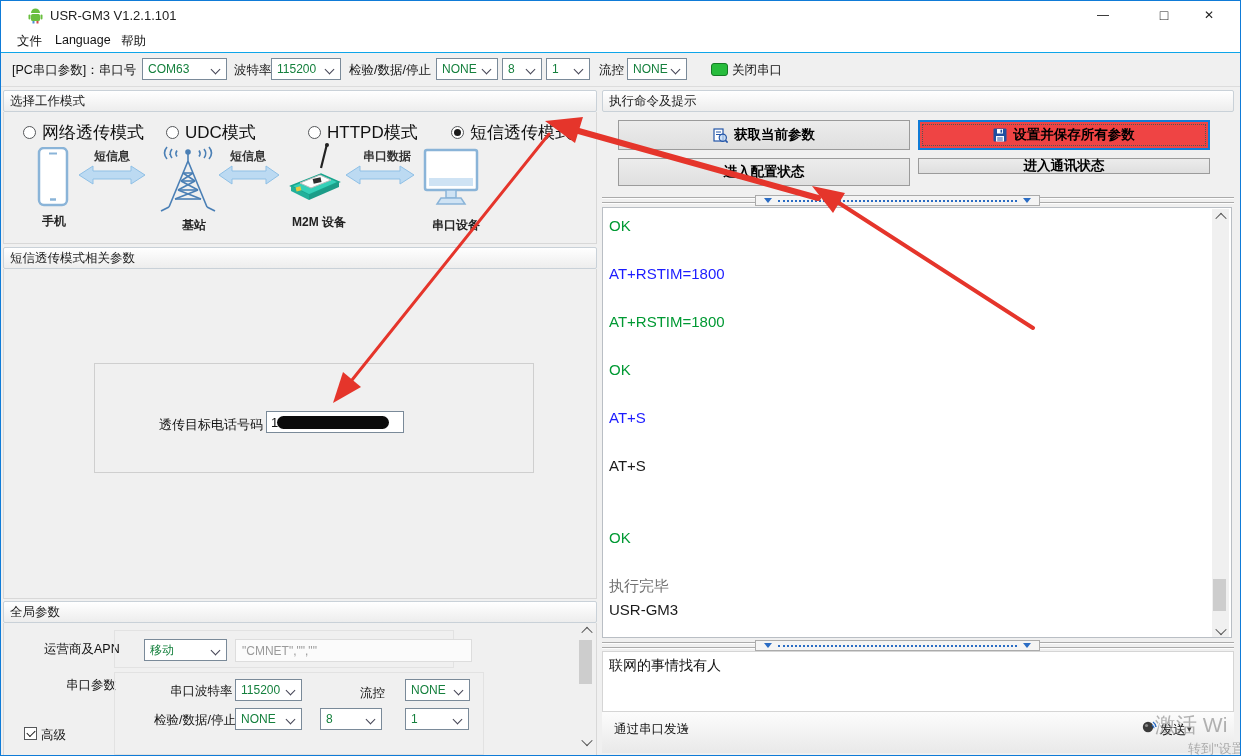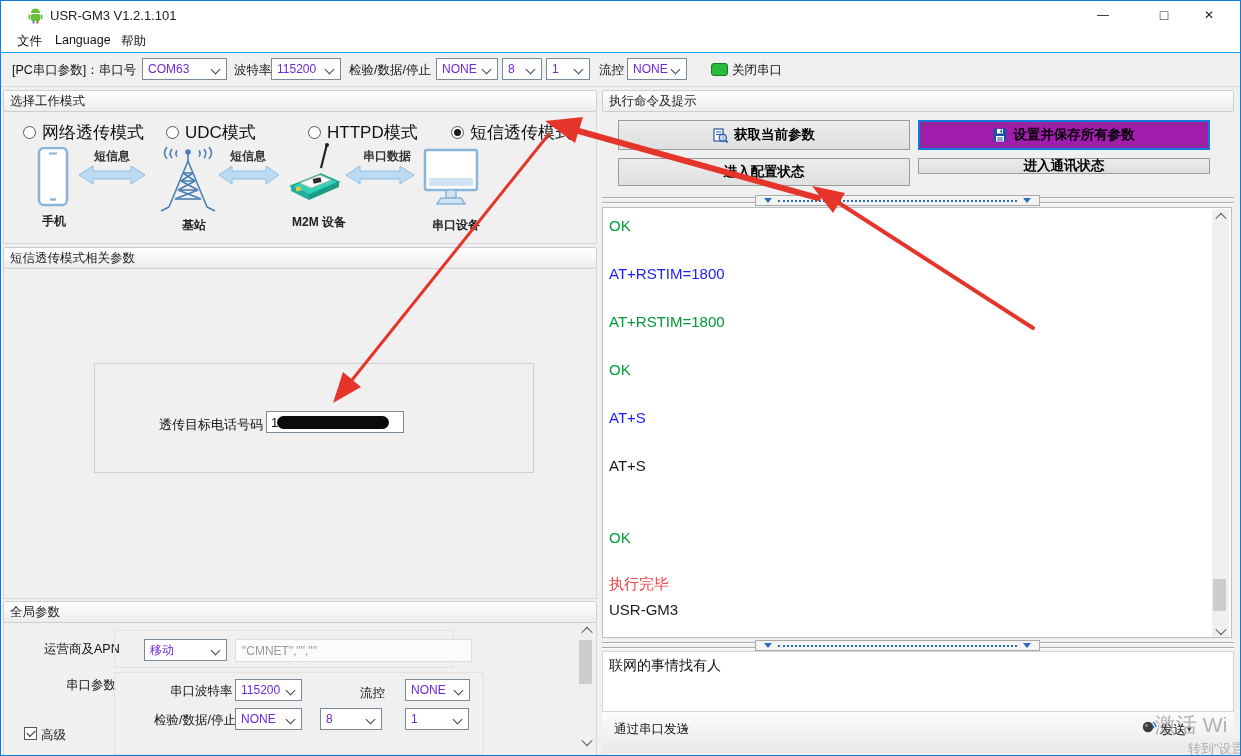--- a/index.html
+++ b/index.html
@@ -13,21 +13,21 @@
   .titlebar{left:0;top:0;width:1241px;height:30px;background:#fff;}
   .title-text{left:50px;top:8px;font-size:13px;color:#222;}
   .winbtn{top:0;height:30px;width:46px;display:flex;align-items:center;justify-content:center;color:#222;}
   .menubar{left:0;top:30px;width:1241px;height:22px;background:#fff;}
   .menu-item{top:3px;font-size:12.5px;color:#111;}
   .toolbar{left:0;top:52px;width:1241px;height:33px;background:#f0f0f0;border-top:1px solid #0ea5e9;border-bottom:1px solid #dcdcdc;}
   .tb-label{top:9px;font-size:12.5px;}
 
   
   .combo{background:#fff;border:1px solid #7a8a99;height:22px;box-sizing:border-box;
-         display:flex;align-items:center;padding-left:5px;font-size:12px;color:#6d28d9;}
+         display:flex;align-items:center;padding-left:5px;font-size:12px;color:#15803d;}
   .combo::after{content:'';position:absolute;right:7px;top:7px;width:6px;height:6px;
          border-right:1.5px solid #445;border-bottom:1.5px solid #445;transform:rotate(45deg);}
   .led{width:15px;height:11px;border-radius:3px;background:#27bc3c;border:1px solid #157a25;}
 
   
   .hdr{height:22px;box-sizing:border-box;background:linear-gradient(#ffffff,#ededed);
        border:1px solid #c9d1d8;border-radius:2px;display:flex;align-items:center;padding-left:6px;font-size:12.5px;color:#1a1a1a;}
   .box{box-sizing:border-box;border:1px solid #d8d8d8;border-top:none;}
 
   .radio{width:13px;height:13px;border:1px solid #55575a;border-radius:50%;background:#fff;display:inline-block;box-sizing:border-box;}
@@ -44,21 +44,21 @@
 
   .subpanel{box-sizing:border-box;border:1px solid #e2e2e2;}
   .flabel{font-size:12.5px;color:#111;}
   .gray-field{box-sizing:border-box;background:#fbfbfb;border:1px solid #ddd;color:#9a9a9a;font-size:12px;display:flex;align-items:center;padding-left:6px;}
   .checkbox{width:13px;height:13px;border:1px solid #55575a;background:#fff;position:relative;box-sizing:border-box;}
   .checkbox.checked::after{content:'';position:absolute;left:2px;top:2px;width:7px;height:4px;border-left:1.7px solid #1b1b1b;border-bottom:1.7px solid #1b1b1b;transform:rotate(-45deg);}
 
   
   .cmdbtn{box-sizing:border-box;background:linear-gradient(#ececec,#dfdfdf);border:1px solid #9b9b9b;
           display:flex;align-items:center;justify-content:center;gap:6px;font-size:13.5px;font-weight:bold;color:#000;}
-  .cmdbtn.focused{border:2px solid #0f7bd7;background:#a21caf;}
+  .cmdbtn.focused{border:2px solid #0f7bd7;background:#ef4444;}
   .cmdbtn.focused .inner-dot{position:absolute;inset:2px;border:1px dotted #555;pointer-events:none;}
 
   
   .groove{height:0;border-top:1px solid #ababab;border-bottom:1px solid #fdfdfd;}
   .gripper{box-sizing:border-box;background:#f4f4f4;border:1px solid #ababab;height:11px;display:flex;align-items:center;}
   .grip-dots{flex:1;border-top:2px dotted #2a6cc4;margin:0 6px;height:0;}
   .tri-down{width:0;height:0;border-left:4px solid transparent;border-right:4px solid transparent;border-top:5px solid #2a6cc4;}
 
   
   .logarea{background:#fff;border:1px solid #b9bec4;box-sizing:border-box;overflow:hidden;}
@@ -332,21 +332,21 @@
         <div class="log-line">&nbsp;</div>
         <div class="log-line" style="color: rgb(0, 153, 51);">OK</div>
         <div class="log-line">&nbsp;</div>
         <div class="log-line" style="color: rgb(28, 28, 255);">AT+S</div>
         <div class="log-line">&nbsp;</div>
         <div class="log-line" style="color: rgb(26, 26, 26);">AT+S</div>
         <div class="log-line">&nbsp;</div>
         <div class="log-line">&nbsp;</div>
         <div class="log-line" style="color: rgb(0, 153, 51);">OK</div>
         <div class="log-line">&nbsp;</div>
-        <div class="log-line" style="color: #ef4444; font-family: Liberation Mono, monospace;">执行完毕</div>
+        <div class="log-line" style="color: #737373;">执行完毕</div>
         <div class="log-line" style="color: rgb(26, 26, 26);">USR-GM3</div>
       </div>
     <div class="abs vscroll" style="right:2px;top:1px;width:17px;height:429px">
       <div class="sb-btn" style="top:0">
           <div class="chev-up"></div>
         </div>
       <div class="sb-thumb" style="top:370px;height:32px"></div>
       <div class="sb-btn" style="bottom:0">
           <div class="chev-dn"></div>
         </div>

